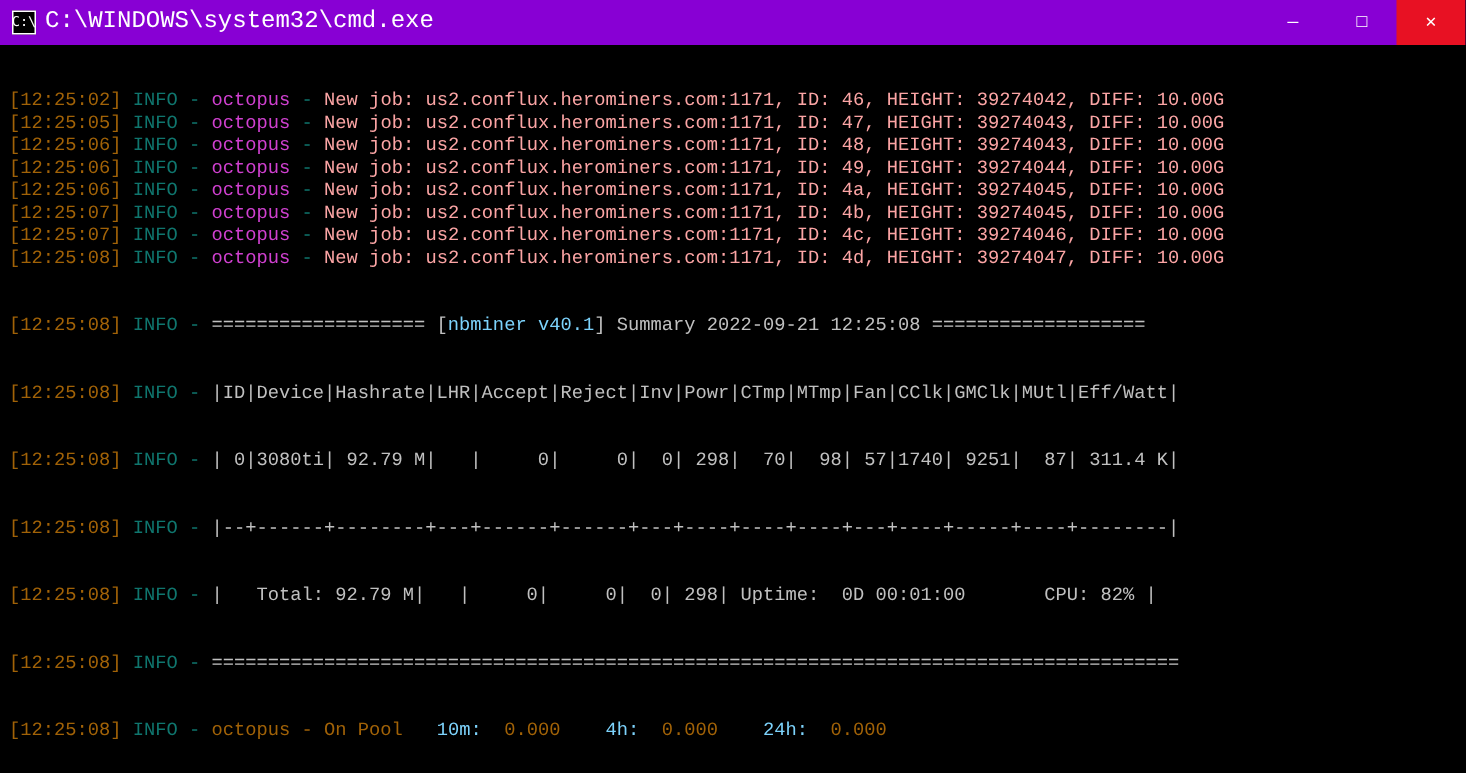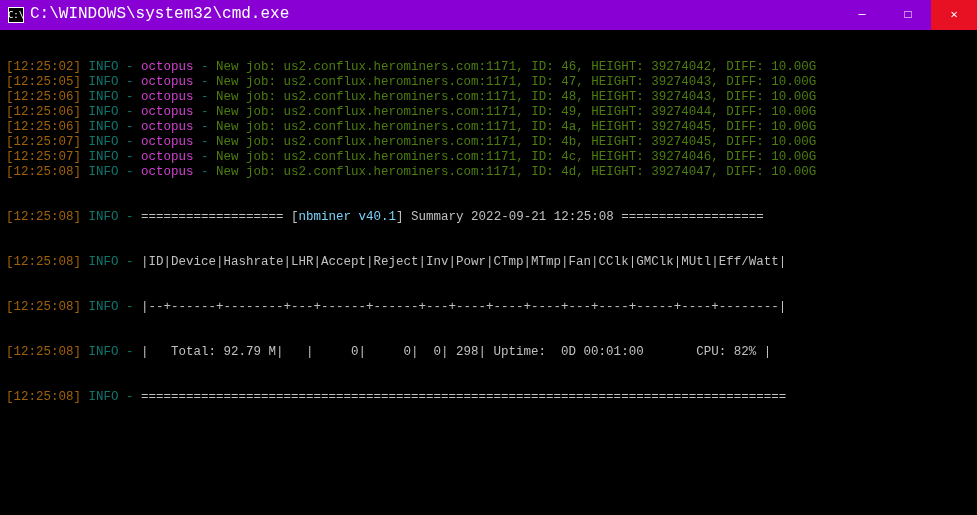--- a/index.html
+++ b/index.html
@@ -45,38 +45,40 @@
 .win-btn.close { background: #e81123; }
 .terminal {
   padding: 0 6px;
   white-space: pre;
   color: #c0c0c0;
 }
 .line { display: block; }
 .ts { color: #a16207; }
 .info { color: #0f766e; }
 .algo { color: #d040d0; }
-.job { color: #4d7c0f; }
+.job { color: #fca5a5; }
 .cyan { color: #7dd3fc; }
 .hdr { color: #c0c0c0; }
 </style>
 </head>
 <body>
 
 <div class="titlebar">
   <div class="title-icon">C:\</div>
   <div class="title-text">C:\WINDOWS\system32\cmd.exe</div>
   <div class="win-controls">
     <div class="win-btn">—</div>
     <div class="win-btn">□</div>
     <div class="win-btn close">✕</div>
   </div>
 </div>
 
 <div class="terminal">
   <div id="block1"><span class="line"><span class="ts">[12:25:02]</span> <span class="info">INFO - </span><span class="algo">octopus</span><span class="info"> - </span><span class="job">New job: us2.conflux.herominers.com:1171, ID: 46, HEIGHT: 39274042, DIFF: 10.00G</span></span><span class="line"><span class="ts">[12:25:05]</span> <span class="info">INFO - </span><span class="algo">octopus</span><span class="info"> - </span><span class="job">New job: us2.conflux.herominers.com:1171, ID: 47, HEIGHT: 39274043, DIFF: 10.00G</span></span><span class="line"><span class="ts">[12:25:06]</span> <span class="info">INFO - </span><span class="algo">octopus</span><span class="info"> - </span><span class="job">New job: us2.conflux.herominers.com:1171, ID: 48, HEIGHT: 39274043, DIFF: 10.00G</span></span><span class="line"><span class="ts">[12:25:06]</span> <span class="info">INFO - </span><span class="algo">octopus</span><span class="info"> - </span><span class="job">New job: us2.conflux.herominers.com:1171, ID: 49, HEIGHT: 39274044, DIFF: 10.00G</span></span><span class="line"><span class="ts">[12:25:06]</span> <span class="info">INFO - </span><span class="algo">octopus</span><span class="info"> - </span><span class="job">New job: us2.conflux.herominers.com:1171, ID: 4a, HEIGHT: 39274045, DIFF: 10.00G</span></span><span class="line"><span class="ts">[12:25:07]</span> <span class="info">INFO - </span><span class="algo">octopus</span><span class="info"> - </span><span class="job">New job: us2.conflux.herominers.com:1171, ID: 4b, HEIGHT: 39274045, DIFF: 10.00G</span></span><span class="line"><span class="ts">[12:25:07]</span> <span class="info">INFO - </span><span class="algo">octopus</span><span class="info"> - </span><span class="job">New job: us2.conflux.herominers.com:1171, ID: 4c, HEIGHT: 39274046, DIFF: 10.00G</span></span><span class="line"><span class="ts">[12:25:08]</span> <span class="info">INFO - </span><span class="algo">octopus</span><span class="info"> - </span><span class="job">New job: us2.conflux.herominers.com:1171, ID: 4d, HEIGHT: 39274047, DIFF: 10.00G</span></span></div>
   <span class="line"><span class="ts">[12:25:08]</span> <span class="info">INFO - </span><span class="hdr">=================== [</span><span class="cyan">nbminer v40.1</span><span class="hdr">] Summary 2022-09-21 12:25:08 ===================</span></span>
   <span class="line"><span class="ts">[12:25:08]</span> <span class="info">INFO - </span><span class="hdr">|ID|Device|Hashrate|LHR|Accept|Reject|Inv|Powr|CTmp|MTmp|Fan|CClk|GMClk|MUtl|Eff/Watt|</span></span>
+  <span class="line"><span class="ts">[12:25:08]</span> <span class="info">INFO - </span><span class="hdr">| 0|3080ti| 92.79 M|   |     0|     0|  0| 298|  70|  98| 57|1740| 9251|  87| 311.4 K|</span></span>
   <span class="line"><span class="ts">[12:25:08]</span> <span class="info">INFO - </span><span class="hdr">|--+------+--------+---+------+------+---+----+----+----+---+----+-----+----+--------|</span></span>
   <span class="line"><span class="ts">[12:25:08]</span> <span class="info">INFO - </span><span class="hdr">|   Total: 92.79 M|   |     0|     0|  0| 298| Uptime:  0D 00:01:00       CPU: 82% |</span></span>
   <span class="line"><span class="ts">[12:25:08]</span> <span class="info">INFO - </span><span class="hdr">======================================================================================</span></span>
+  <span class="line"><span class="ts">[12:25:08]</span> <span class="info">INFO - </span><span class="ts">octopus</span><span class="ts"> - On Pool   </span><span class="cyan">10m:  </span><span class="ts">0.000</span><span class="cyan">    4h:  </span><span class="ts">0.000</span><span class="cyan">    24h:  </span><span class="ts">0.000</span></span>
   
 </div>
 
 </body></html>

